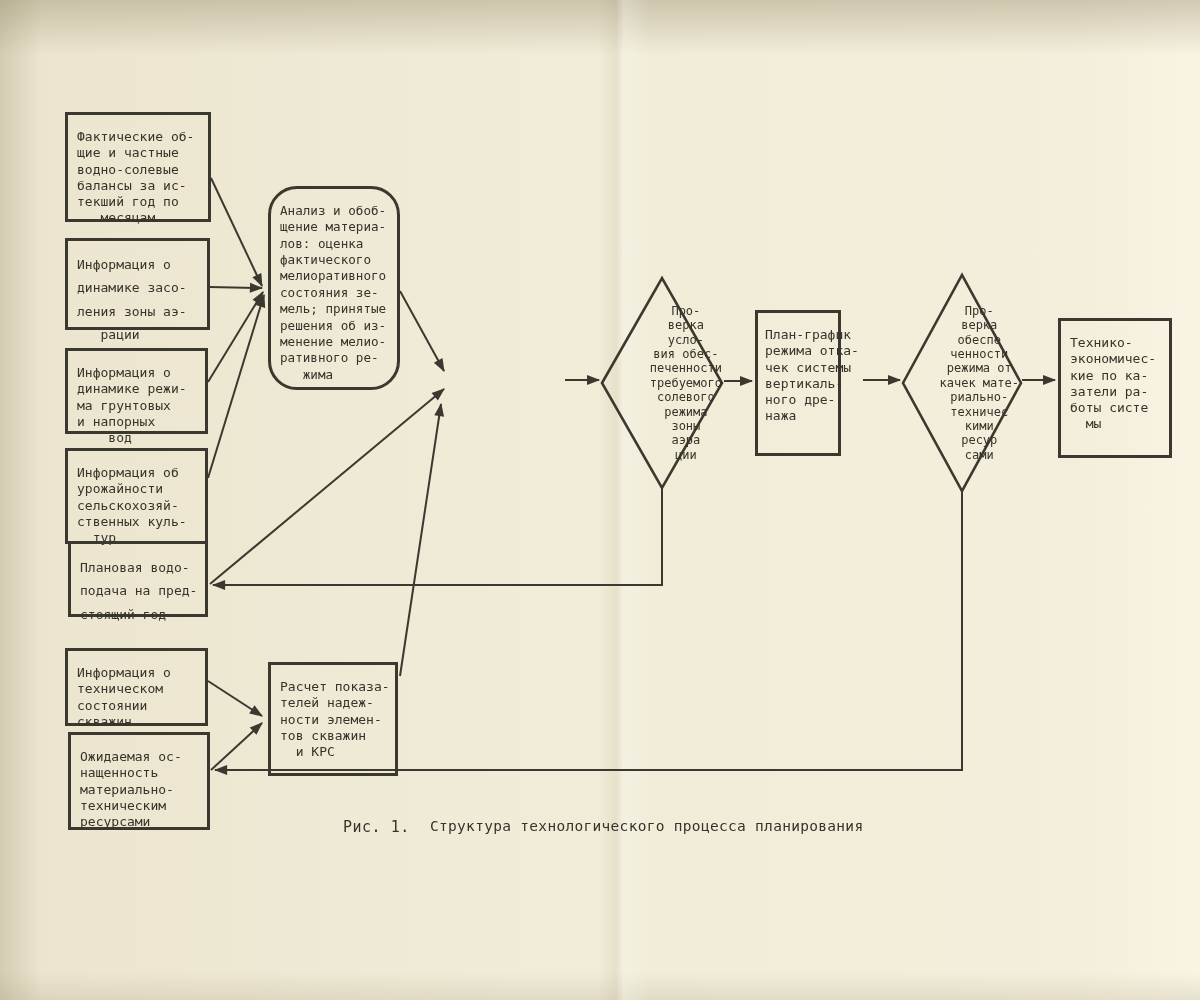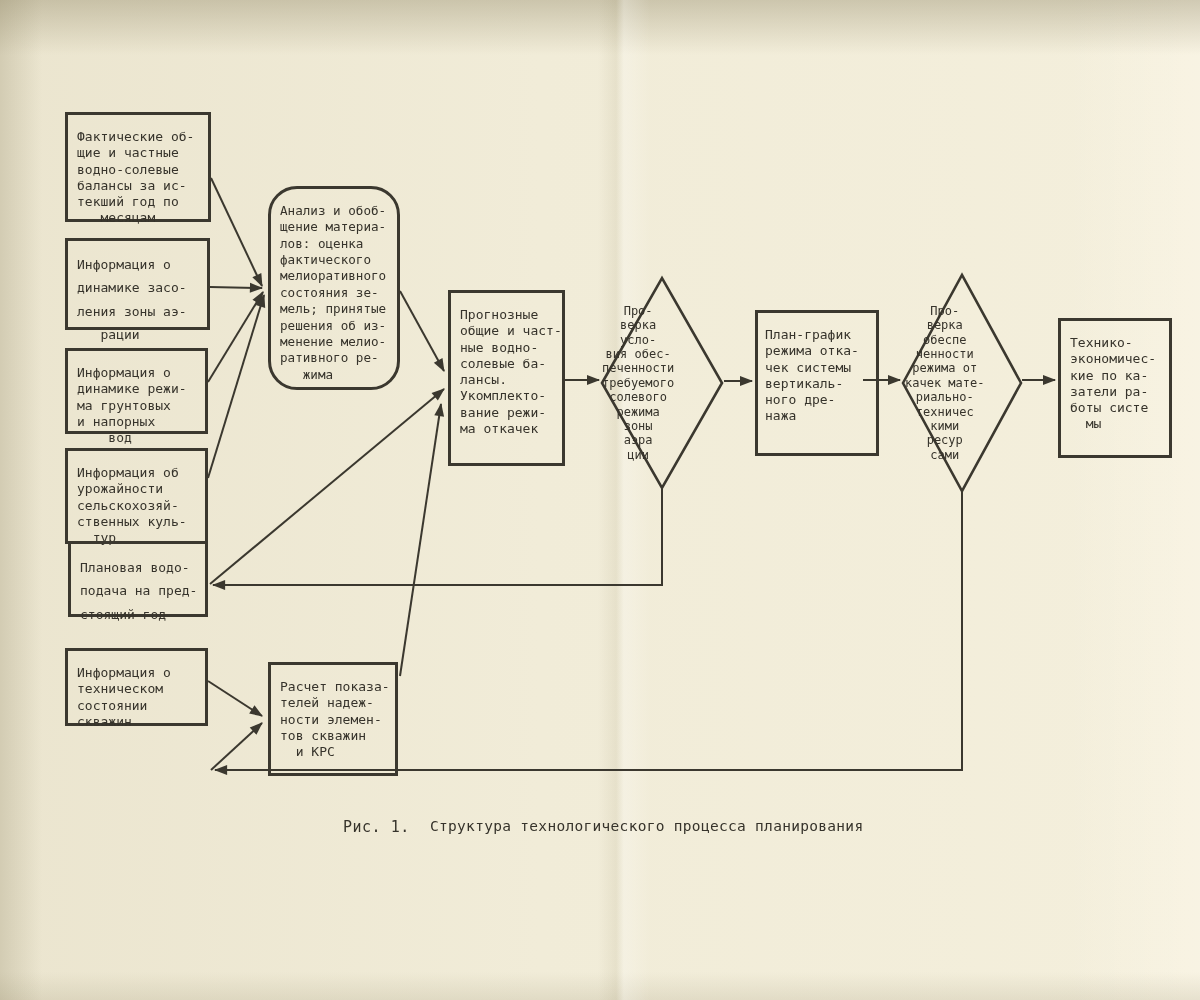--- a/index.html
+++ b/index.html
@@ -31,21 +31,21 @@
     white-space:pre;
     font-size:13px;
     line-height:1.25;
     padding:6px 4px 4px 9px;
     margin-top:8px;
   }
   .node .loose{line-height:1.8;padding-top:4px;}
   .node .tall{line-height:1.3;font-size:12.6px;}
   .dtxt{
     position:absolute;
-    display:flex;align-items:center;justify-content:flex-start;
+    display:flex;align-items:center;justify-content:flex-end;
     text-align:center;
     white-space:pre;
     font-size:12px;line-height:1.2;
   }
   .caption-label{position:absolute;font-size:15px;letter-spacing:.5px;}
   .caption-line{position:absolute;font-size:14.5px;letter-spacing:.3px;}
 </style>
 </head>
 <body>
 
@@ -120,20 +120,27 @@
 стоящий год</div>
   </div>
 
   <div class="node" style="left:65px;top:648px;width:143px;height:78px;">
     <div class="txt">Информация о
 техническом
 состоянии
 скважин</div>
   </div>
 
+  <div class="node" style="left:68px;top:732px;width:142px;height:98px;">
+    <div class="txt">Ожидаемая ос-
+нащенность
+материально-
+техническим
+ресурсами</div>
+  </div>
 
   <div class="node" style="left:268px;top:186px;width:132px;height:204px;border-radius:29px;">
     <div class="txt tall">Анализ и обоб-
 щение материа-
 лов: оценка
 фактического
 мелиоративного
 состояния зе-
 мель; принятые
 решения об из-
@@ -143,30 +150,20 @@
   </div>
 
   <div class="node" style="left:268px;top:662px;width:130px;height:114px;">
     <div class="txt">Расчет показа-
 телей надеж-
 ности элемен-
 тов скважин
   и КРС</div>
   </div>
 
-  <div class="node" style="left:448px;top:290px;width:117px;height:176px;">
-    <div class="txt">Прогнозные
-общие и част-
-ные водно-
-солевые ба-
-лансы.
-Укомплекто-
-вание режи-
-ма откачек</div>
-  </div>
 
   <div class="dtxt" style="left:602px;top:280px;width:120px;height:206px;">
     <span>Про-
 верка
 усло-
 вия обес-
 печенности
 требуемого
 солевого
 режима
@@ -182,21 +179,21 @@
 ченности
 режима от
 качек мате-
 риально-
 техничес
 кими
 ресур
 сами</span>
   </div>
 
-  <div class="node" style="left:755px;top:310px;width:124px;height:146px;">
+  <div class="node" style="left:755px;top:310px;width:86px;height:146px;">
     <div class="txt" style="padding-left:7px;">План-график
 режима отка-
 чек системы
 вертикаль-
 ного дре-
 нажа</div>
   </div>
 
   <div class="node" style="left:1058px;top:318px;width:114px;height:140px;">
     <div class="txt">Технико-

